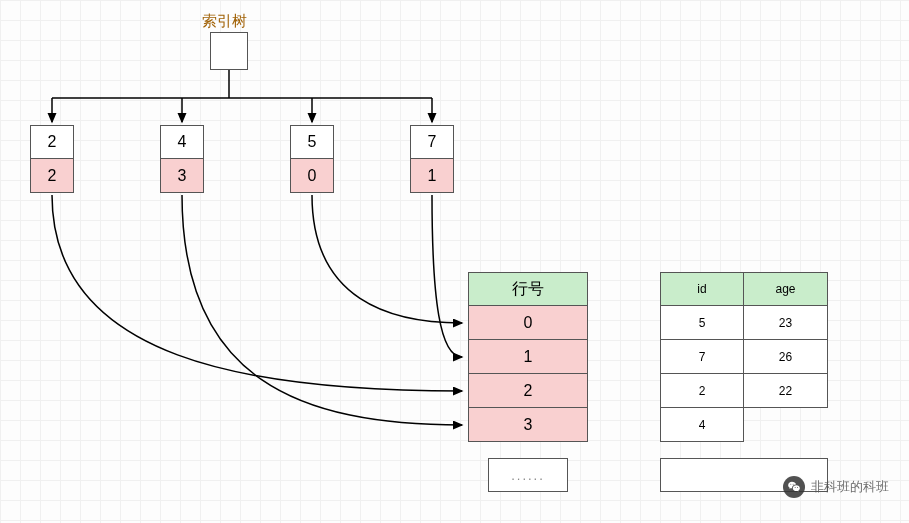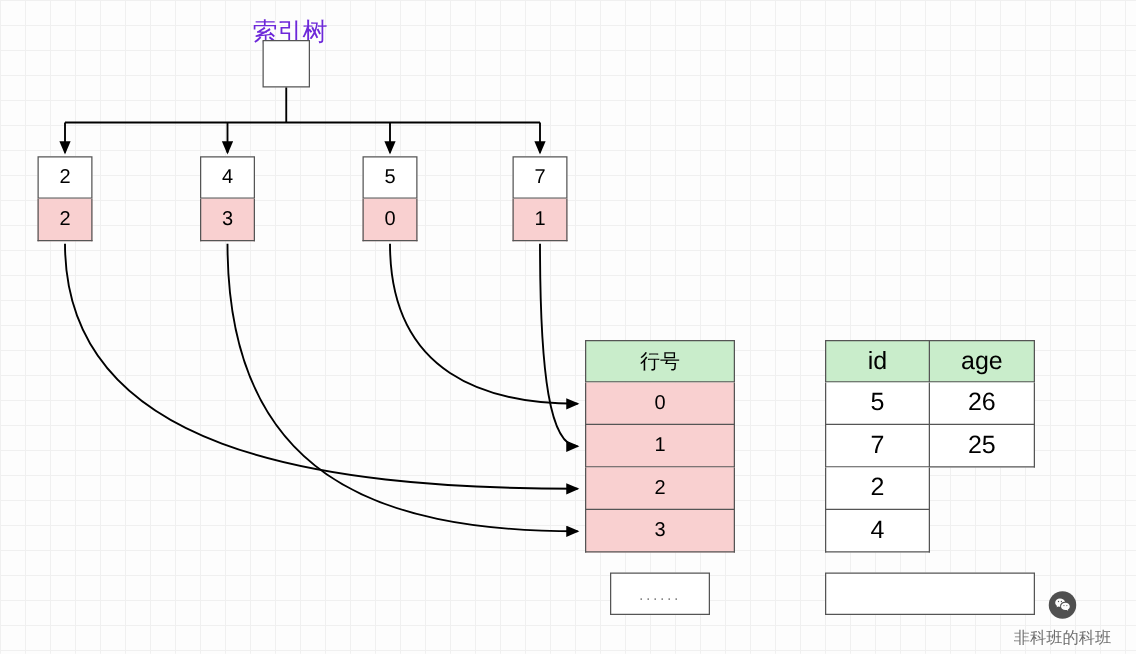--- a/index.html
+++ b/index.html
@@ -10,22 +10,22 @@
       background-image:
         linear-gradient(#f0f0f0 1px, transparent 1px),
         linear-gradient(90deg, #f0f0f0 1px, transparent 1px);
       background-size: 20px 20px;
       font-family: Arial, sans-serif;
       position: relative;
       overflow: hidden;
     }
     .label {
       position: absolute;
-      font-size: 20px;
-      color: #6d28d9;
+      font-size: 15px;
+      color: #a16207;
     }
     .box {
       position: absolute;
       border: 1.5px solid #555;
       background: #fff;
       display: flex;
       align-items: center;
       justify-content: center;
       font-size: 16px;
     }
@@ -64,40 +64,39 @@
       position: absolute;
       display: flex;
     }
     .dtable .col { width: 84px; }
     .dtable .c {
       height: 34px;
       border: 1.5px solid #555;
       display: flex;
       align-items: center;
       justify-content: center;
-      font-size: 20px;
+      font-size: 12px;
       border-top: none;
     }
     .dtable .col .c:first-child { border-top: 1.5px solid #555; }
     .dtable .col:last-child .c { border-left: none; text-align: right; }
     svg.arrows {
       position: absolute;
       top: 0; left: 0;
       width: 909px; height: 523px;
       pointer-events: none;
     }
     .watermark {
       position: absolute;
       right: 20px;
-      bottom: 4px;
+      bottom: 25px;
       display: flex;
       align-items: center;
       gap: 6px;
       opacity: 0.85;
-      flex-direction: column;
     }
     .watermark .wcircle {
       width: 22px; height: 22px; border-radius: 50%; background: #333;
       display: flex; align-items: center; justify-content: center;
     }
     .watermark .wcircle svg { width: 14px; height: 14px; fill: #fff; }
     .watermark span { font-size: 13px; color: #555; }
   </style>
 </head>
 <body>
@@ -135,22 +134,23 @@
 <div class="dtable" style="left:660px; top:272px;">
   <div class="col">
     <div class="c cell-green">id</div>
     <div class="c cell-white">5</div>
     <div class="c cell-white">7</div>
     <div class="c cell-white">2</div>
     <div class="c cell-white">4</div>
   </div>
   <div class="col">
     <div class="c cell-green">age</div>
+    <div class="c cell-white">23</div>
     <div class="c cell-white">26</div>
-    <div class="c cell-white">25</div>
+    <div class="c cell-white">22</div>
   </div>
 </div>
 
 <div class="box" style="left:660px; top:458px; width:168px; height:34px;"></div>
 
 <svg class="arrows">
   <defs>
     <marker id="arrow" markerWidth="8" markerHeight="8" refX="6" refY="3" orient="auto">
       <path d="M0,0 L7,3 L0,6 Z" fill="#000"></path>
     </marker>

